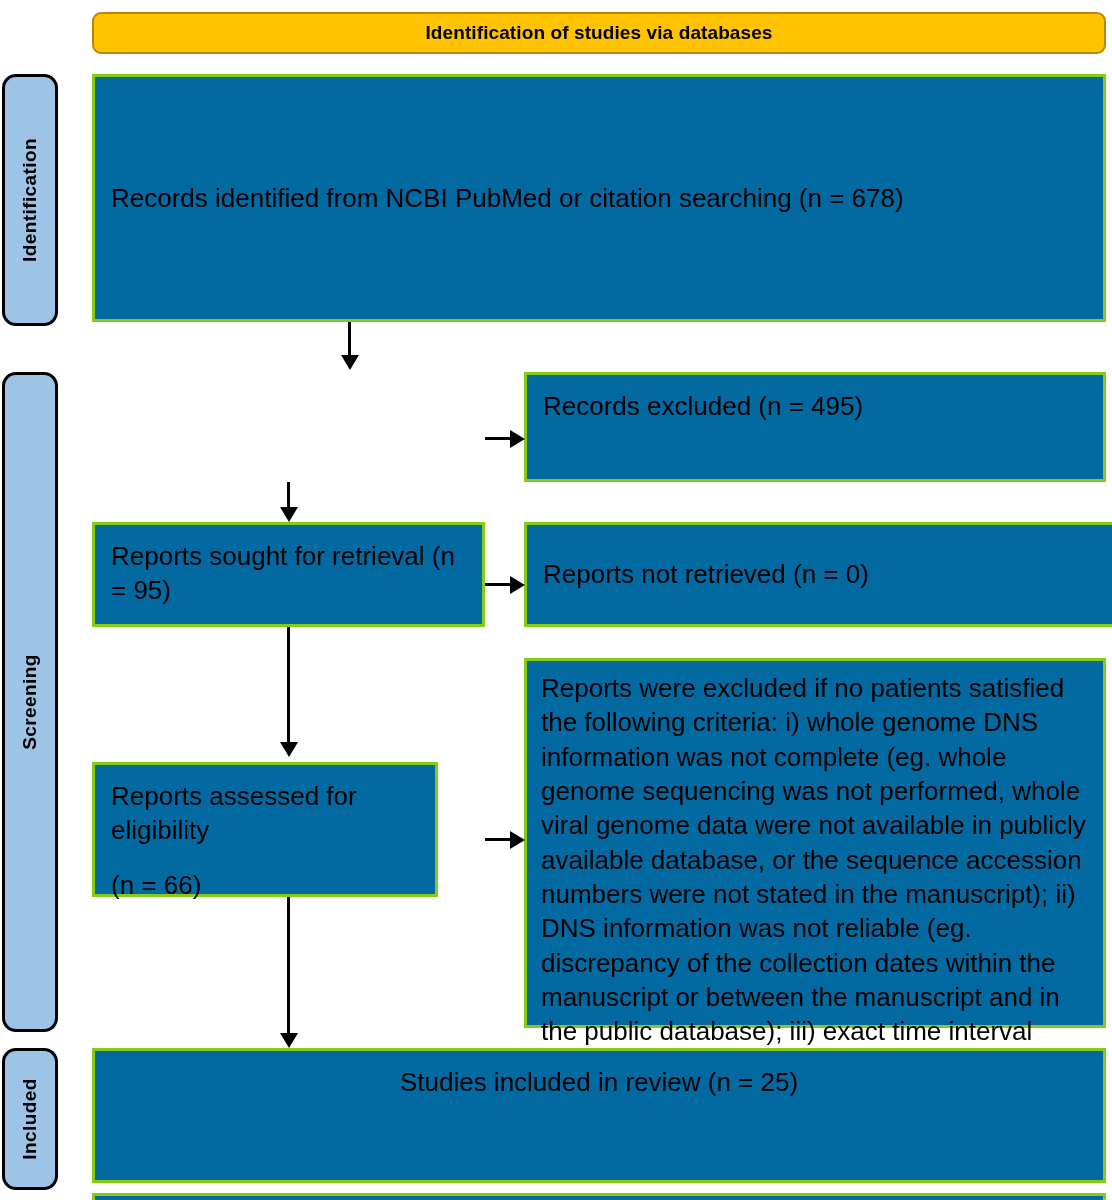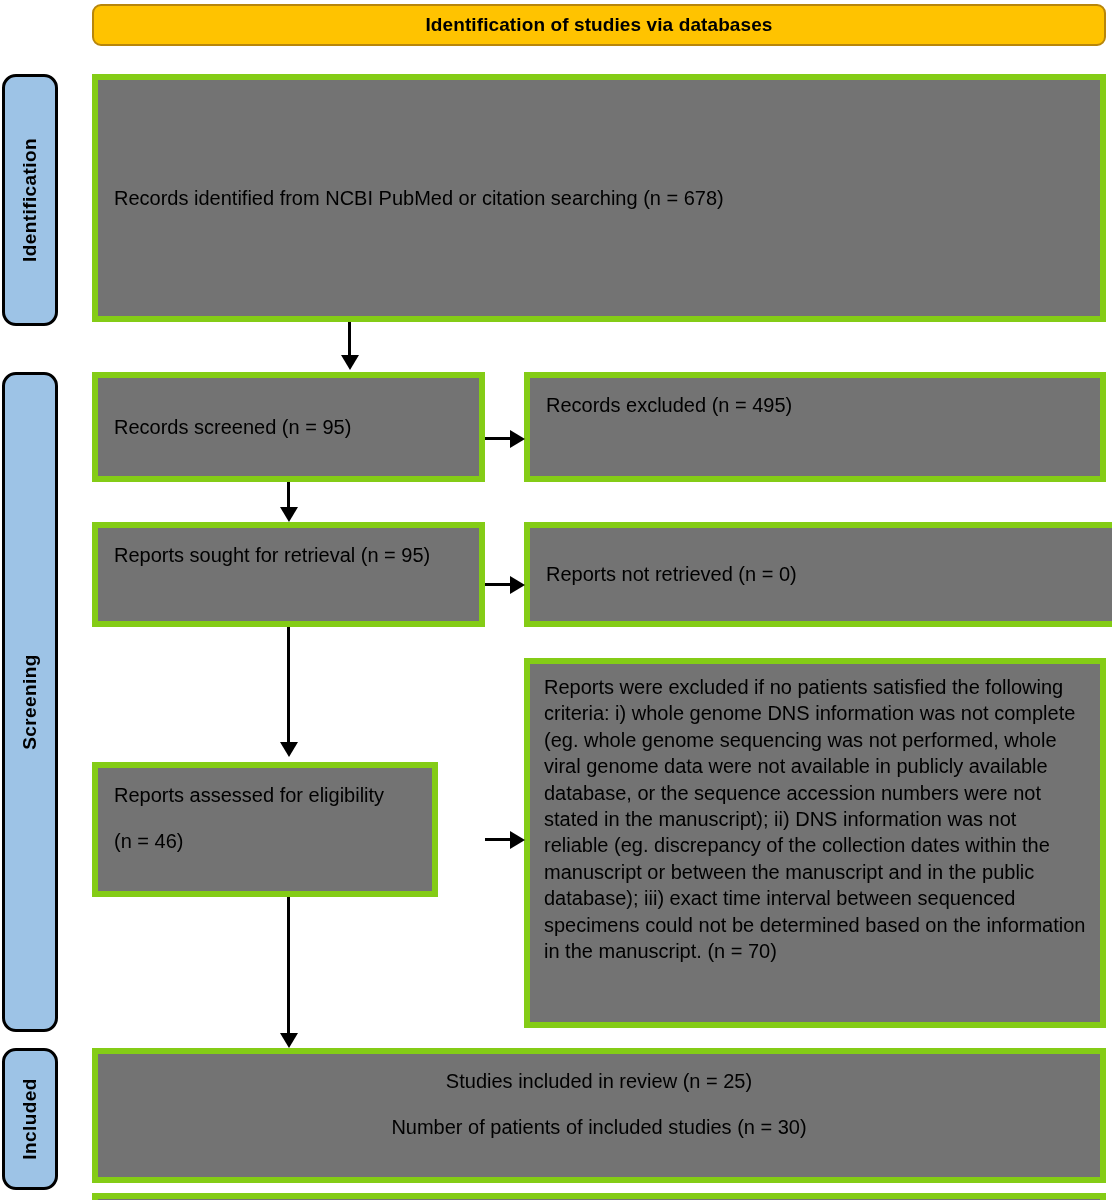--- a/index.html
+++ b/index.html
@@ -53,24 +53,24 @@
     font-weight: bold;
     font-size: 19px;
     letter-spacing: 0.4px;
     color: #000000;
   }
 
   
   .flow-box {
     position: absolute;
     box-sizing: border-box;
-    background: #737373;
-    border: 6px solid #84cc16;
+    background: #0369a1;
+    border: 3px solid #84cc16;
     padding: 14px 16px;
-    font-size: 20px;
+    font-size: 26px;
     line-height: 1.32;
     color: #000000;
   }
   .flow-box.pad-tight {
     padding: 10px 14px;
   }
   .flow-box p {
     margin: 0;
   }
   .flow-box p + p {
@@ -104,44 +104,41 @@
     border-top: 9px solid transparent;
     border-bottom: 9px solid transparent;
     border-left: 15px solid #000000;
   }
 </style>
 </head>
 <body>
 
 <div id="diagram">
 
-  <div class="stage-banner" style="left:92px; top:4px; width:1014px; height:42px;">Identification of studies via databases</div>
+  <div class="stage-banner" style="left:92px; top:12px; width:1014px; height:42px;">Identification of studies via databases</div>
 
   <div class="phase-tab" style="left:2px; top:74px; width:56px; height:252px;">
     <span class="phase-label">Identification</span>
   </div>
 
   <div class="phase-tab" style="left:2px; top:372px; width:56px; height:660px;">
     <span class="phase-label">Screening</span>
   </div>
 
   <div class="phase-tab" style="left:2px; top:1048px; width:56px; height:142px;">
     <span class="phase-label">Included</span>
   </div>
 
   <div class="flow-box vcenter" style="left:92px; top:74px; width:1014px; height:248px;">
     <p>Records identified from NCBI PubMed or citation searching (n = 678)</p>
   </div>
 
   <div class="conn conn-v" style="left:348px; top:322px; width:3px; height:40px;"></div>
   <div class="arrowhead down" style="left:341px; top:355px;"></div>
 
-  <div class="flow-box vcenter" style="left:92px; top:372px; width:393px; height:110px;">
-    <p>Records screened (n = 95)</p>
-  </div>
 
   <div class="flow-box" style="left:524px; top:372px; width:582px; height:110px;">
     <p>Records excluded (n = 495)</p>
   </div>
 
   <div class="conn conn-h" style="left:485px; top:437px; width:30px; height:3px;"></div>
   <div class="arrowhead right" style="left:510px; top:430px;"></div>
 
   <div class="conn conn-v" style="left:287px; top:482px; width:3px; height:32px;"></div>
   <div class="arrowhead down" style="left:280px; top:507px;"></div>
@@ -155,33 +152,32 @@
   </div>
 
   <div class="conn conn-h" style="left:485px; top:583px; width:30px; height:3px;"></div>
   <div class="arrowhead right" style="left:510px; top:576px;"></div>
 
   <div class="conn conn-v" style="left:287px; top:627px; width:3px; height:122px;"></div>
   <div class="arrowhead down" style="left:280px; top:742px;"></div>
 
   <div class="flow-box" style="left:92px; top:762px; width:346px; height:135px;">
     <p>Reports assessed for eligibility</p>
-    <p>(n = 46)</p>
+    <p>(n = 66)</p>
   </div>
 
   <div class="flow-box pad-tight" style="left:524px; top:658px; width:582px; height:370px;">
     <p>Reports were excluded if no patients satisfied the following criteria: i) whole genome DNS information was not complete (eg. whole genome sequencing was not performed, whole viral genome data were not available in publicly available database, or the sequence accession numbers were not stated in the manuscript); ii) DNS information was not reliable (eg. discrepancy of the collection dates within the manuscript or between the manuscript and in the public database); iii) exact time interval between sequenced specimens could not be determined based on the information in the manuscript. (n = 70)</p>
   </div>
 
   <div class="conn conn-h" style="left:485px; top:838px; width:30px; height:3px;"></div>
   <div class="arrowhead right" style="left:510px; top:831px;"></div>
 
   <div class="conn conn-v" style="left:287px; top:897px; width:3px; height:140px;"></div>
   <div class="arrowhead down" style="left:280px; top:1033px;"></div>
 
   <div class="flow-box" style="left:92px; top:1048px; width:1014px; height:135px;text-align:center;">
     <p>Studies included in review (n = 25)</p>
-    <p>Number of patients of included studies (n = 30)</p>
   </div>
 
   <div class="flow-box" style="left:92px; top:1193px; width:1014px; height:60px;"></div>
 
 </div>
 
 </body></html>

